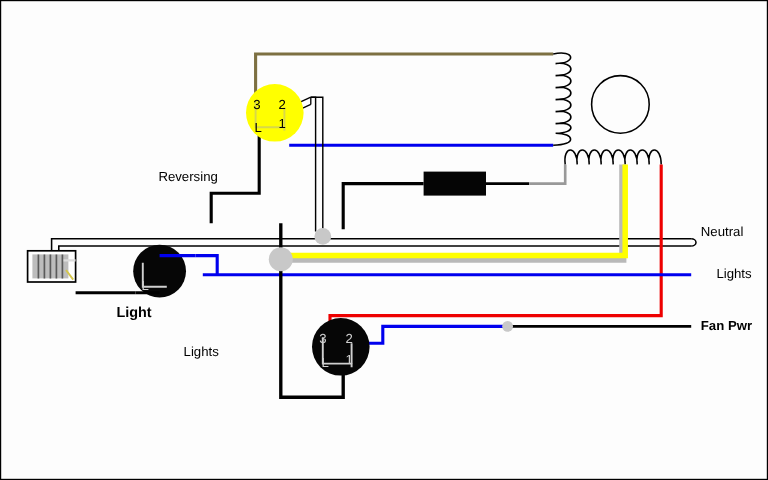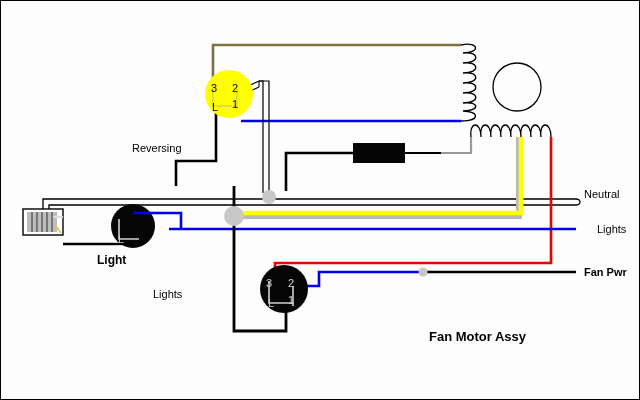--- a/index.html
+++ b/index.html
@@ -221,15 +221,14 @@
   <div class="txt txt-plain" style="left:152px; top:288px;">Lights</div>
 
   <div class="txt txt-bold" style="left:96px; top:253px;">Light</div>
 
   <div class="txt txt-plain" style="left:583px; top:188px;">Neutral</div>
 
   <div class="txt txt-plain" style="left:562px; top:223px;padding-left:34px;">Lights</div>
 
   <div class="txt txt-plain" style="left:583px; top:266px;font-weight:bold;">Fan Pwr</div>
 
-  <div class="txt txt-title" style="left:428px; top:329px;">Fan Motor Assy</div>
 
 </div>
 
 </body></html>

